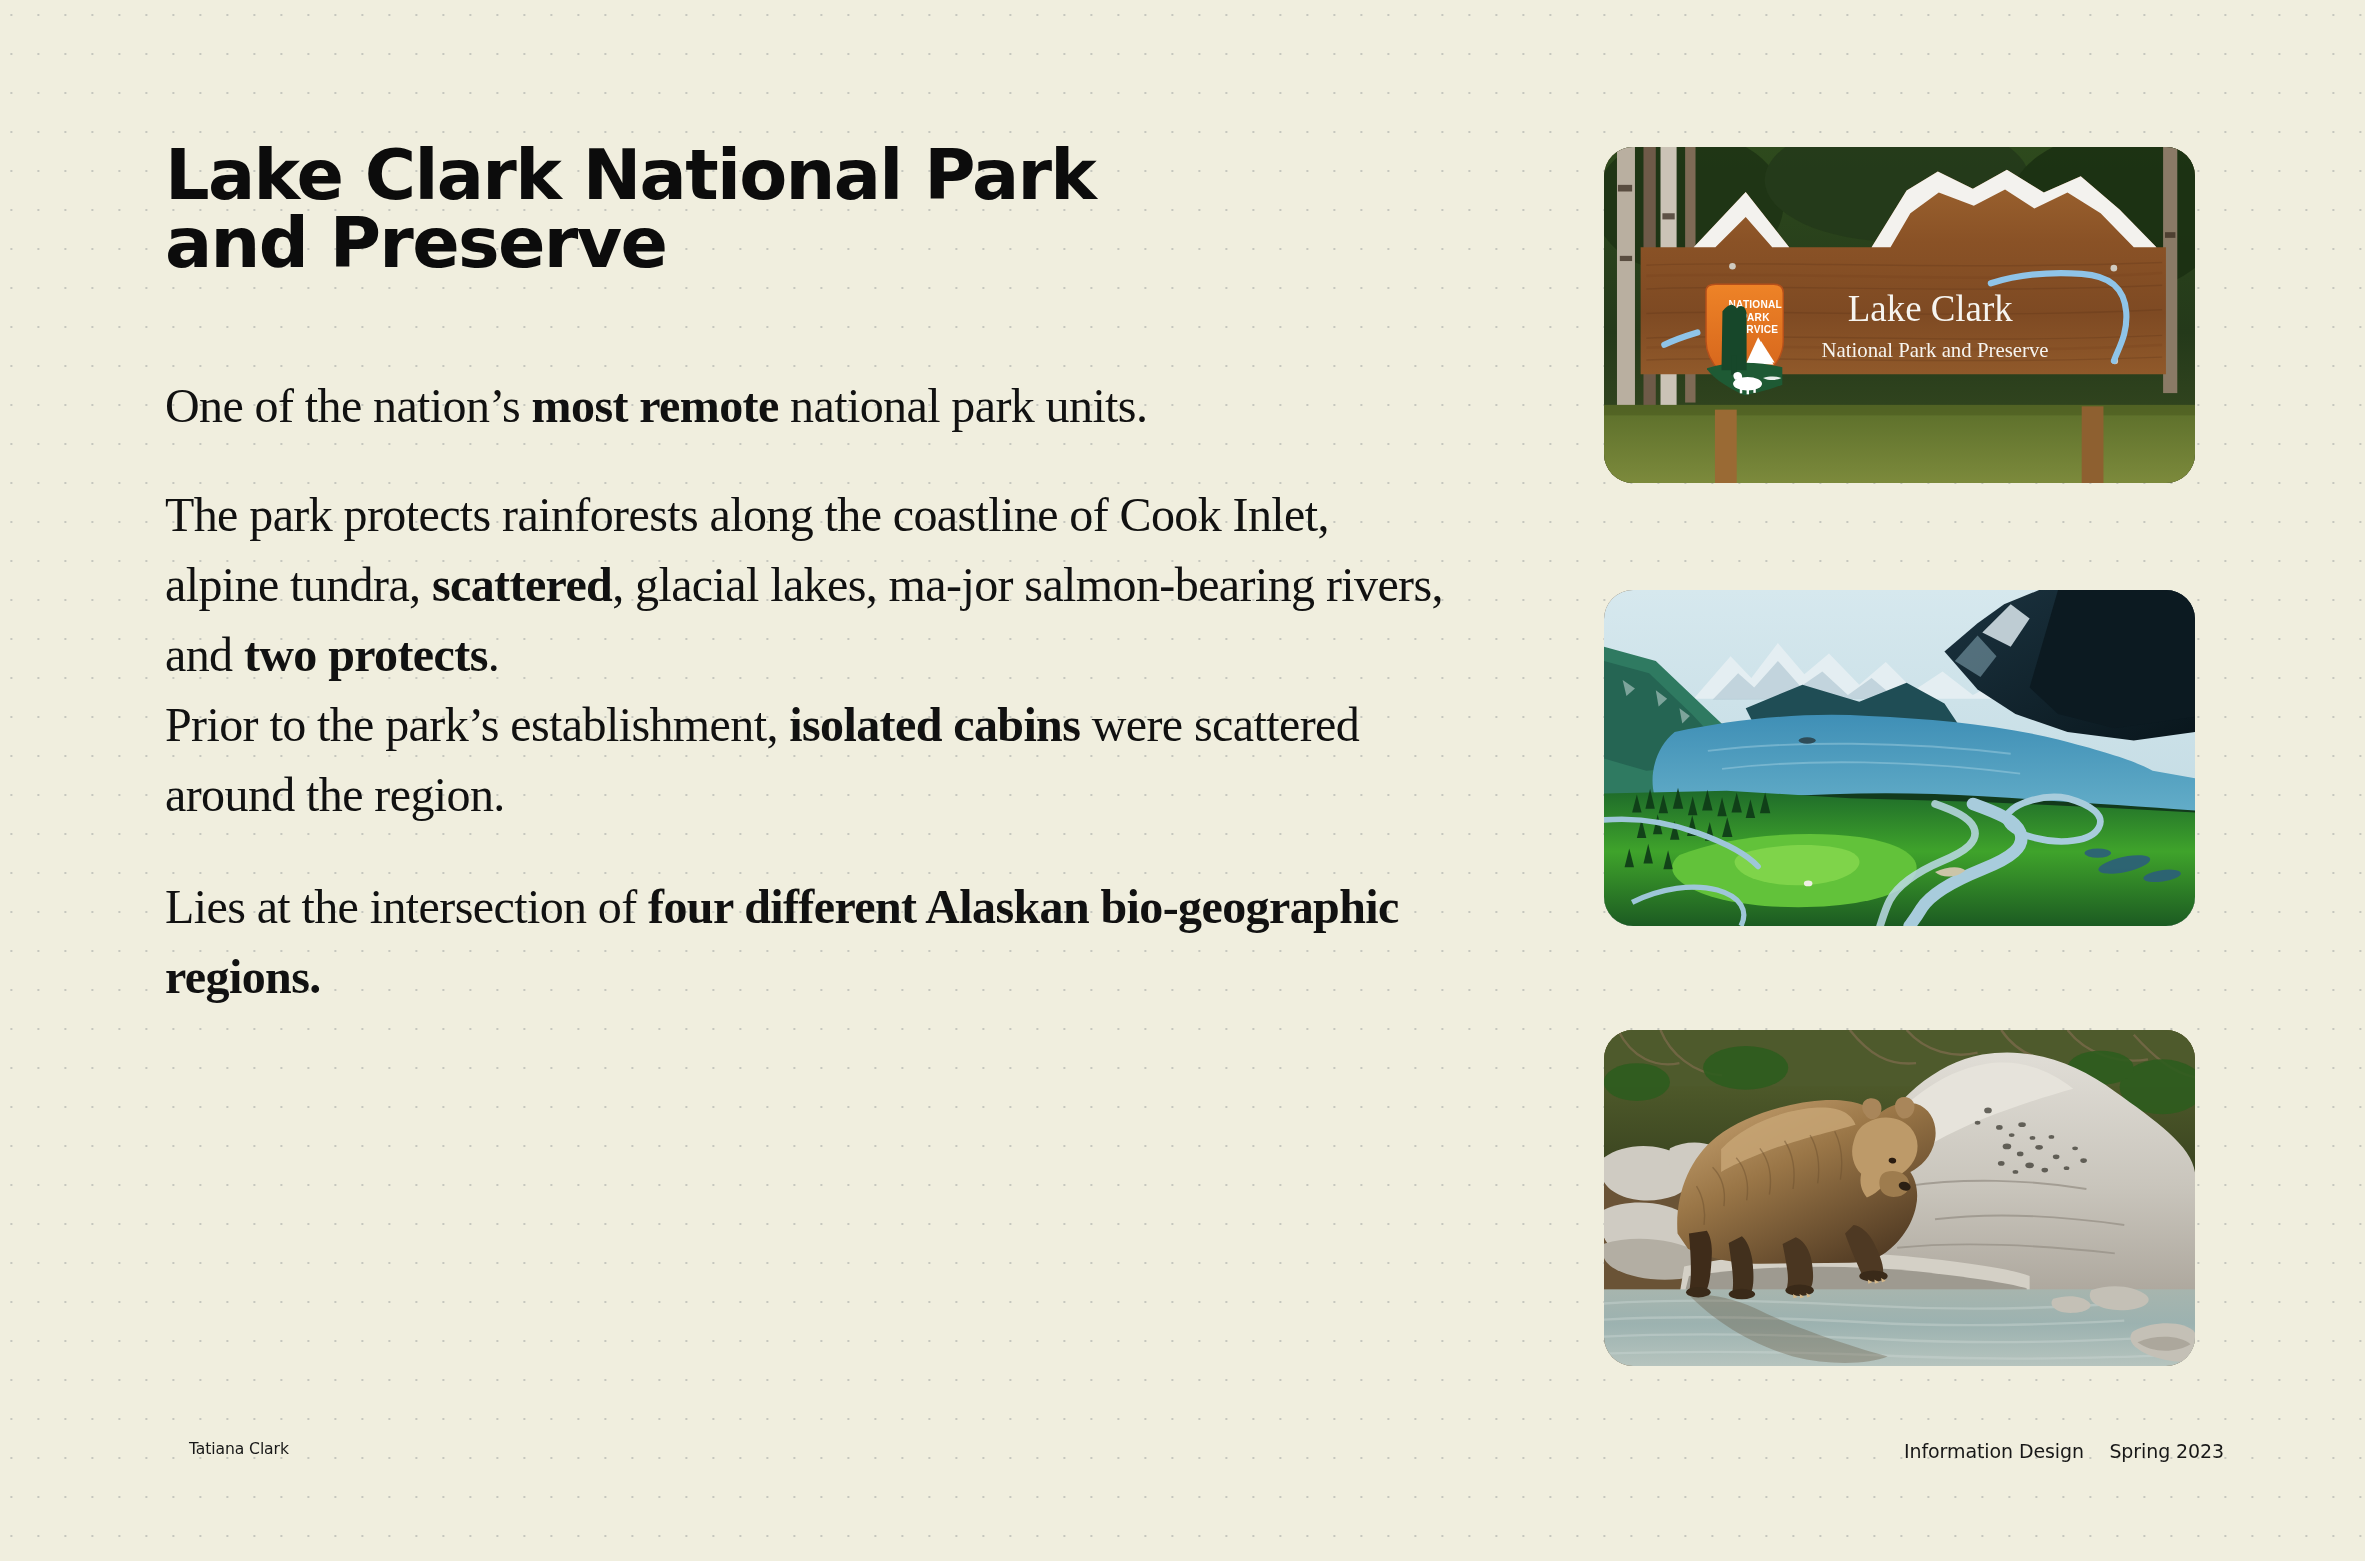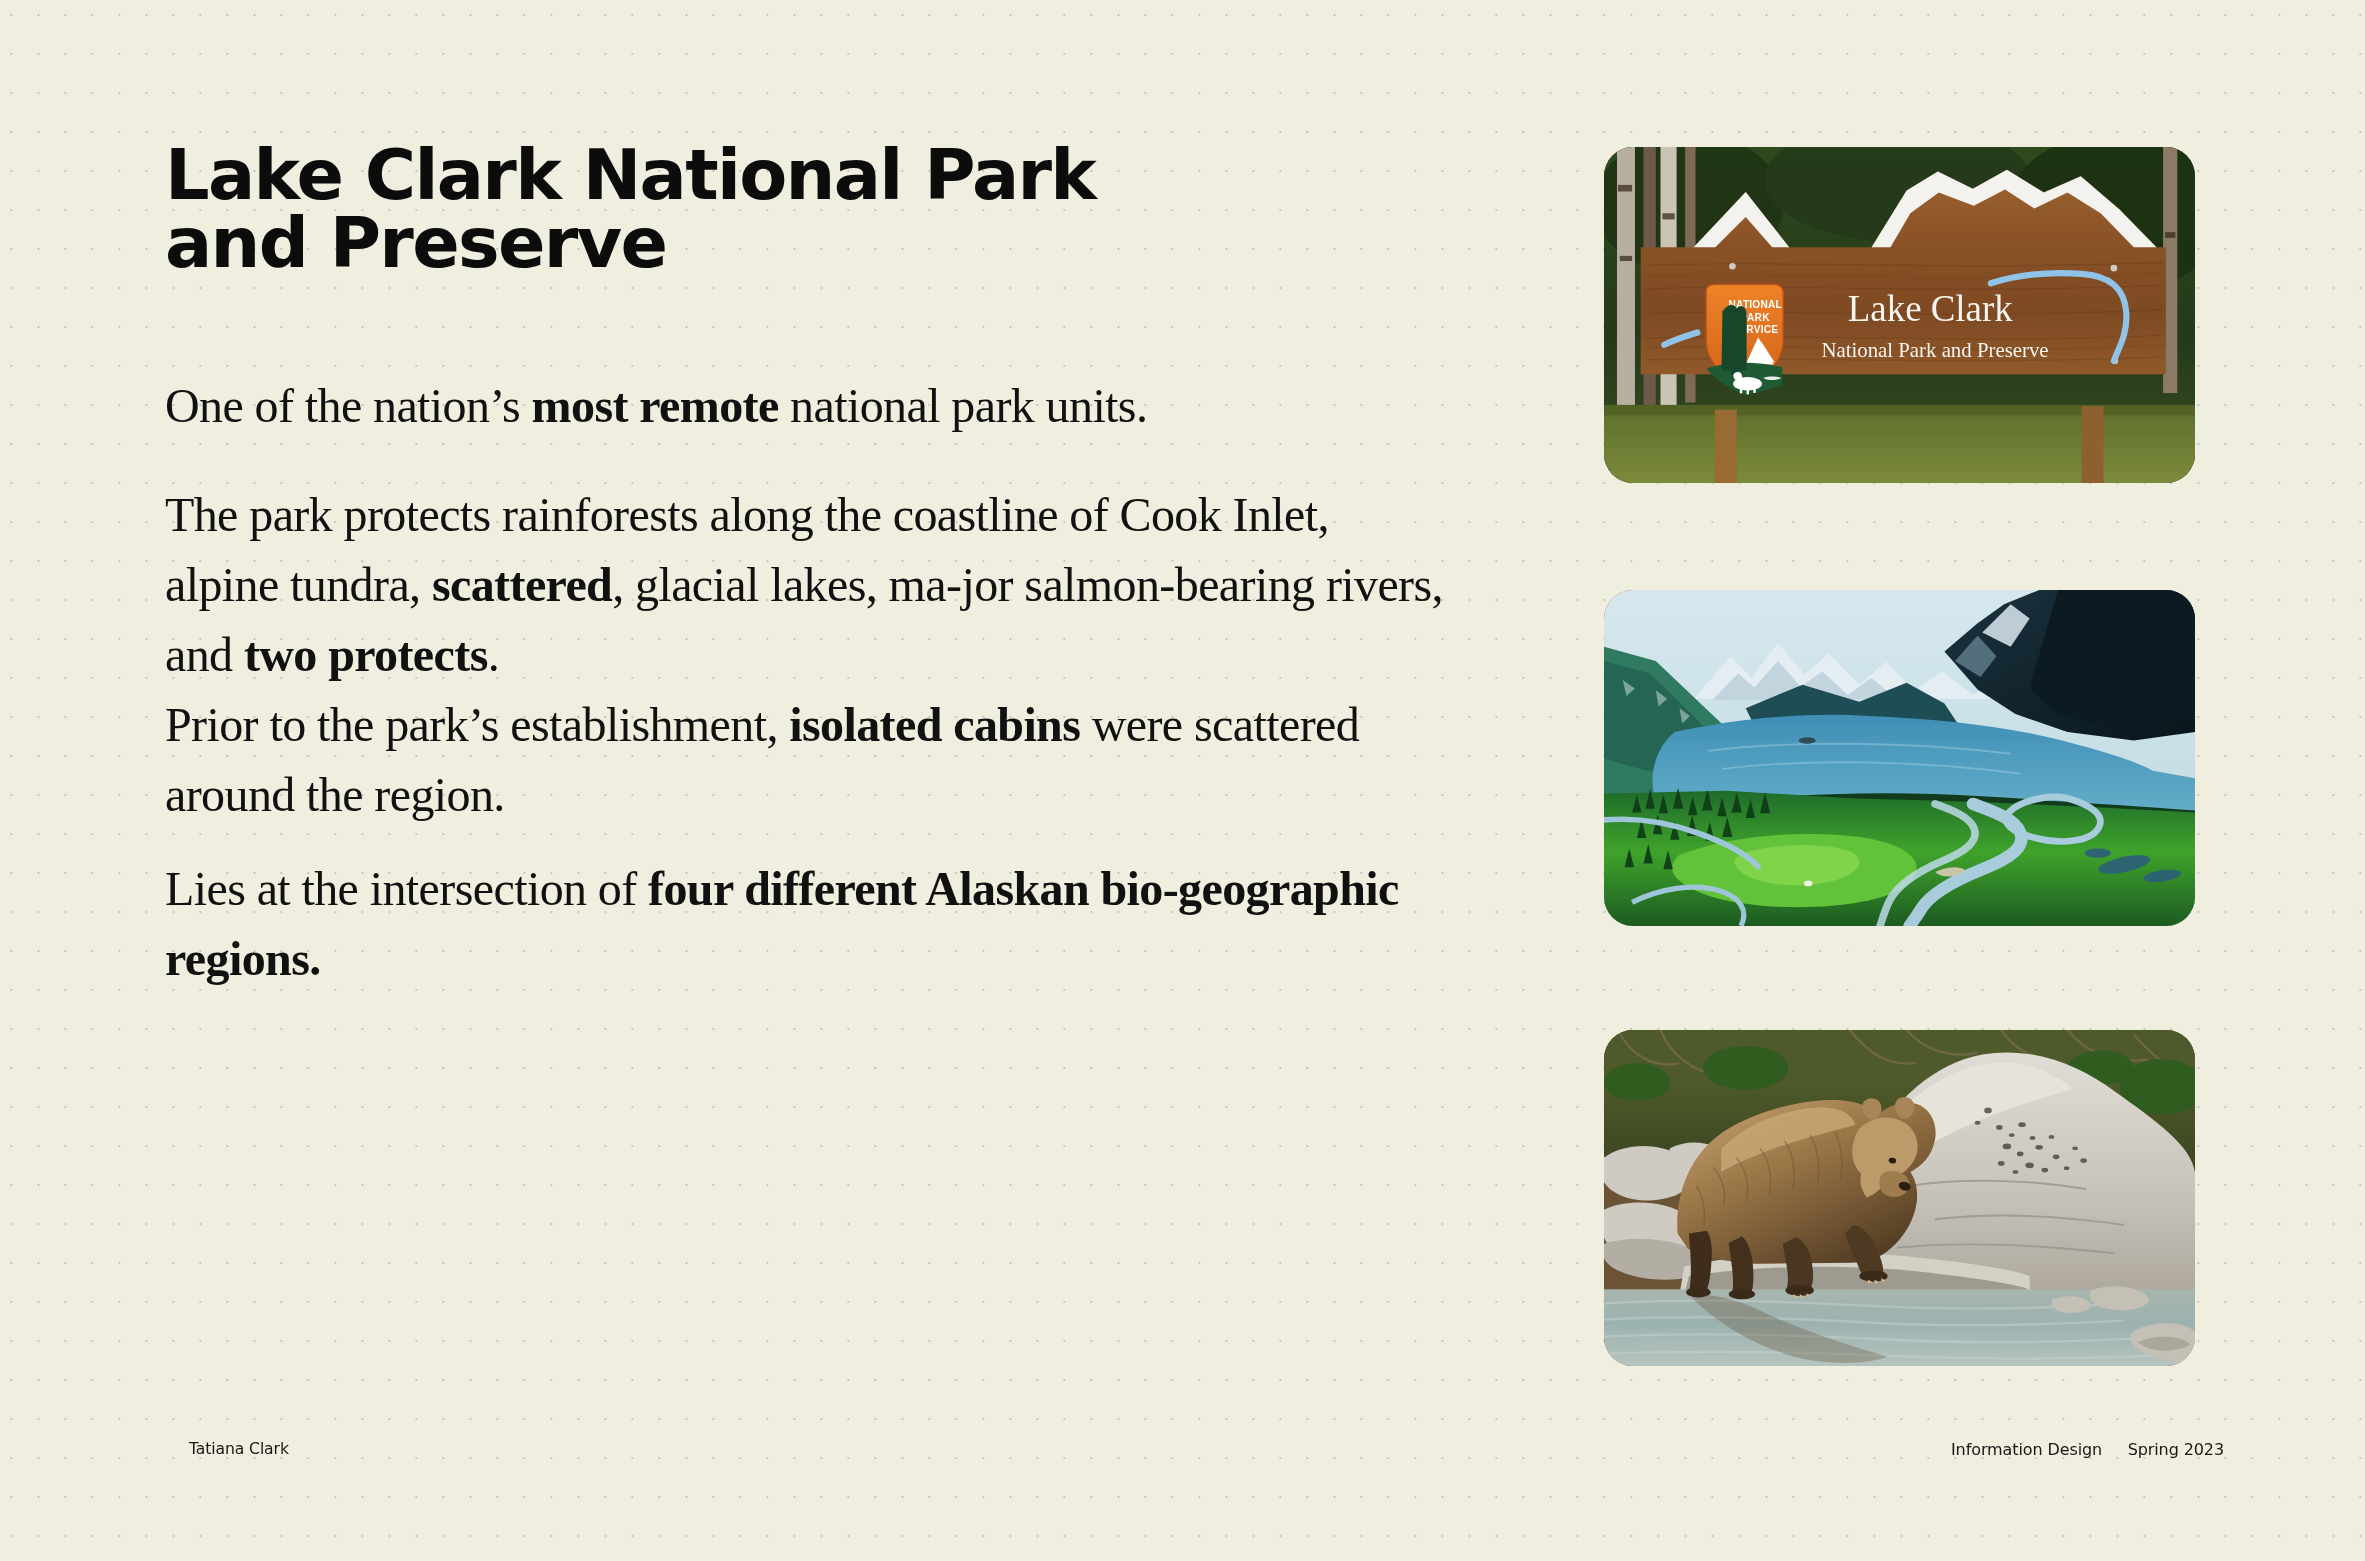--- a/index.html
+++ b/index.html
@@ -52,21 +52,21 @@
     line-height: 1.46;
     color: #111111;
     letter-spacing: -0.6px;
     margin: 0;
   }
   .para b, .para strong { font-weight: 700; }
 
   #p1 { margin-top: 93px; }
   #p2 { margin-top: 39px; }
   #p3 { }
-  #p4 { margin-top: 24px; }
+  #p4 { margin-top: 42px; }
   #p5 { margin-top: 44px; }
 
   
   .photo {
     position: absolute;
     left: 1604px;
     width: 591px;
     border-radius: 29px;
     overflow: hidden;
     background: #6a5336;
@@ -84,21 +84,21 @@
     font-family: "DejaVu Sans", "Liberation Sans", sans-serif;
     font-size: 15.6px;
     color: #181818;
     letter-spacing: -0.1px;
   }
   #footer-right {
     position: absolute;
     right: 189px;
     top: 1440px;
     font-family: "DejaVu Sans", "Liberation Sans", sans-serif;
-    font-size: 16px;
+    font-size: 19px;
     color: #181818;
     letter-spacing: -0.1px;
     display: flex;
     gap: 25.5px;
   }
 </style>
 </head>
 <body>
 
 <div id="slide" style="background-color: rgb(240, 238, 222);">

